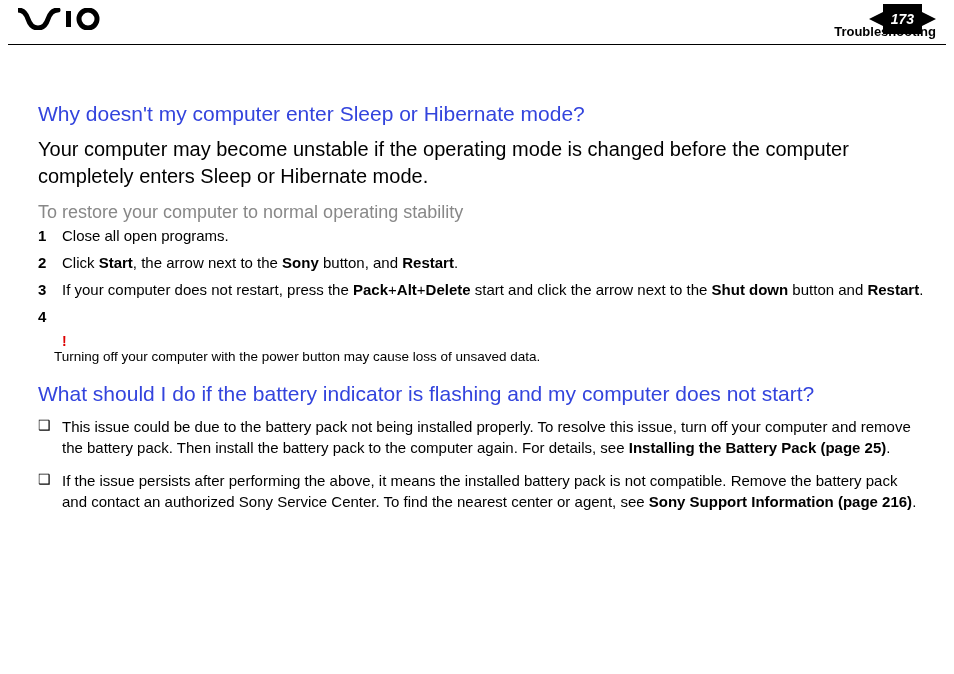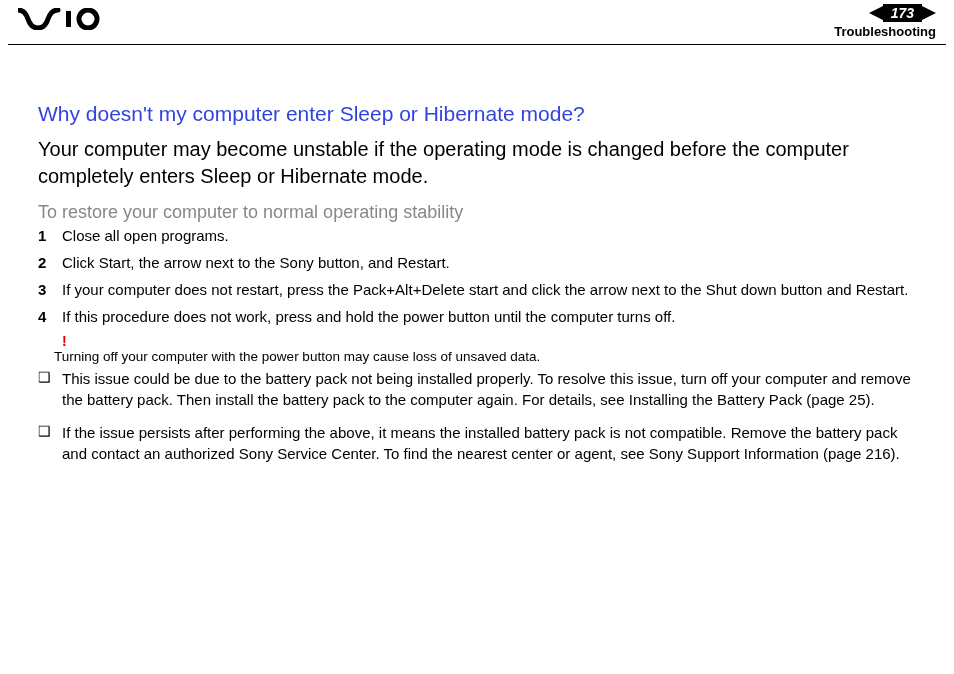--- a/index.html
+++ b/index.html
@@ -5,38 +5,38 @@
   * { box-sizing: border-box; margin: 0; padding: 0; }
   html, body { width: 954px; height: 674px; background: #fff; font-family: Arial, Helvetica, sans-serif; color: #000; }
   .page { width: 954px; height: 674px; position: relative; padding: 0; }
   
   .hdr { position: relative; height: 44px; }
   .logo { position: absolute; left: 18px; top: 8px; }
   .pager { position: absolute; right: 18px; top: 4px; display: flex; align-items: center; gap: 0; }
   .tri { width: 0; height: 0; border-top: 7px solid transparent; border-bottom: 7px solid transparent; }
   .tri-l { border-right: 14px solid #000; }
   .tri-r { border-left: 14px solid #000; margin-left: 0; }
-  .pagenum { background: #000; color: #fff; font-style: italic; font-weight: bold; font-size: 14px; padding: 1px 8px; font-family: Arial, Helvetica, sans-serif; }
+  .pagenum { background: #000; color: #fff; font-style: italic; font-weight: bold; font-size: 14px; padding: 7px 8px; font-family: Arial, Helvetica, sans-serif; }
   .section-name { position: absolute; right: 18px; top: 24px; font-weight: bold; font-size: 13px; }
   .rule { position: absolute; left: 8px; right: 8px; top: 44px; height: 1px; background: #000; }
   
   .content { padding: 58px 28px 0 38px; }
   .q { color: #3344dd; font-size: 21px; margin-top: 18px; margin-bottom: 10px; font-weight: 400; }
   .q:first-child { margin-top: 0; }
   .para { font-size: 20px; line-height: 1.35; margin-bottom: 12px; }
   .sub { color: #888; font-size: 18px; margin-bottom: 2px; font-weight: 400; }
   ol.steps { list-style: none; padding: 0; margin: 0 0 6px 0; }
   ol.steps > li { display: flex; font-size: 15px; line-height: 1.4; margin-bottom: 6px; }
   ol.steps > li .num { width: 24px; flex: 0 0 24px; font-weight: bold; }
   .bang { color: #d00; font-weight: bold; margin-left: 24px; font-size: 14px; margin-top: 2px; }
   .note { margin-left: 16px; font-size: 13.5px; font-family: Arial, Helvetica, sans-serif; color: #000; margin-bottom: 4px; }
   ul.bul { list-style: none; padding: 0; margin: 0; }
   ul.bul > li { display: flex; font-size: 15px; line-height: 1.4; margin-bottom: 12px; }
   ul.bul > li .mrk { width: 24px; flex: 0 0 24px; font-size: 14px; }
-  b { font-weight: normal; }
+  b { font-weight: bold; }
 </style>
 </head>
 <body>
 
 <div class="page">
 
   <div class="hdr">
     <div class="logo">
       <svg width="96" height="22" viewBox="0 0 96 22">
         <path d="M0 2 Q7 2 10 11 Q13 20 20 20 Q27 20 30 11 Q33 2 40 2" stroke="#000" stroke-width="5" fill="none" stroke-linecap="round"></path>
@@ -67,27 +67,27 @@
       <li>
         <span class="num">2</span>
         <span><span>Click </span><b>Start</b><span>, the arrow next to the </span><b>Sony</b><span> button, and </span><b>Restart</b><span>.</span></span>
       </li>
       <li>
         <span class="num">3</span>
         <span><span>If your computer does not restart, press the </span><b>Pack</b><span>+</span><b>Alt</b><span>+</span><b>Delete</b><span> start and click the arrow next to the </span><b>Shut down</b><span> button and </span><b>Restart</b><span>.</span></span>
       </li>
       <li>
         <span class="num">4</span>
-        <span>If this procedure does not work, press and hold the power button until the computer turns off.</span>
       </li>
     </ol>
 
     <div class="bang">!</div>
     <div class="note">Turning off your computer with the power button may cause loss of unsaved data.</div>
 
+    <h2 class="q">What should I do if the battery indicator is flashing and my computer does not start?</h2>
 
     <ul class="bul">
       <li>
         <span class="mrk">❑</span>
         <span><span>This issue could be due to the battery pack not being installed properly. To resolve this issue, turn off your computer and remove the battery pack. Then install the battery pack to the computer again. For details, see </span><b>Installing the Battery Pack (page 25)</b><span>.</span></span>
       </li>
       <li>
         <span class="mrk">❑</span>
         <span><span>If the issue persists after performing the above, it means the installed battery pack is not compatible. Remove the battery pack and contact an authorized Sony Service Center. To find the nearest center or agent, see </span><b>Sony Support Information (page 216)</b><span>.</span></span>
       </li>

